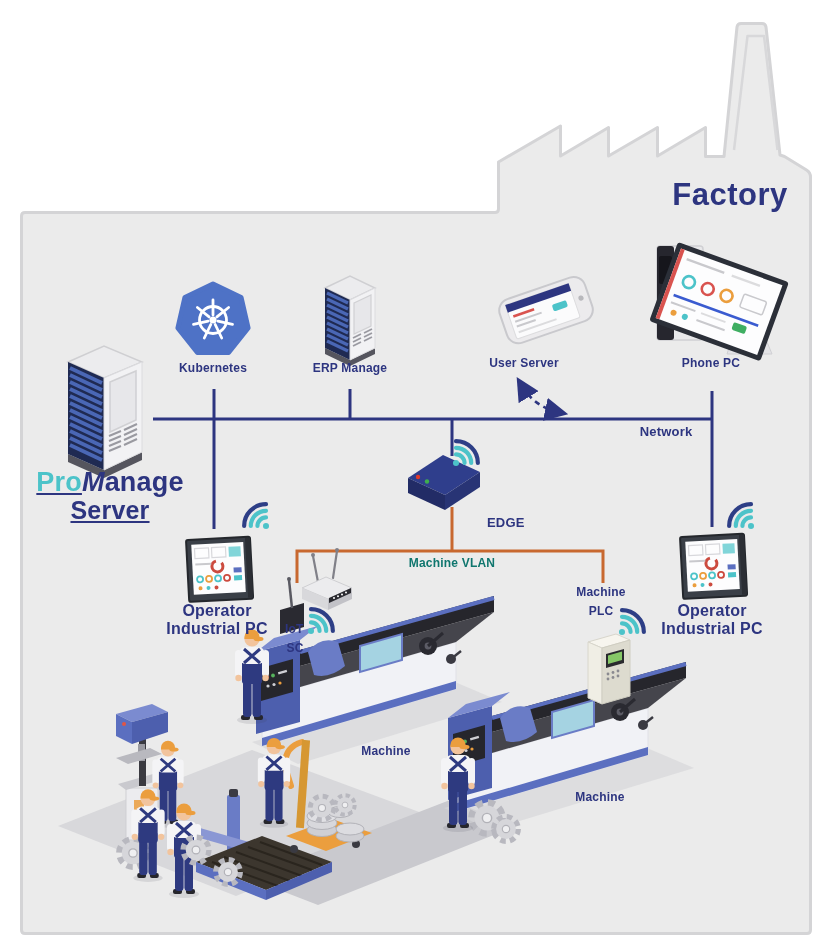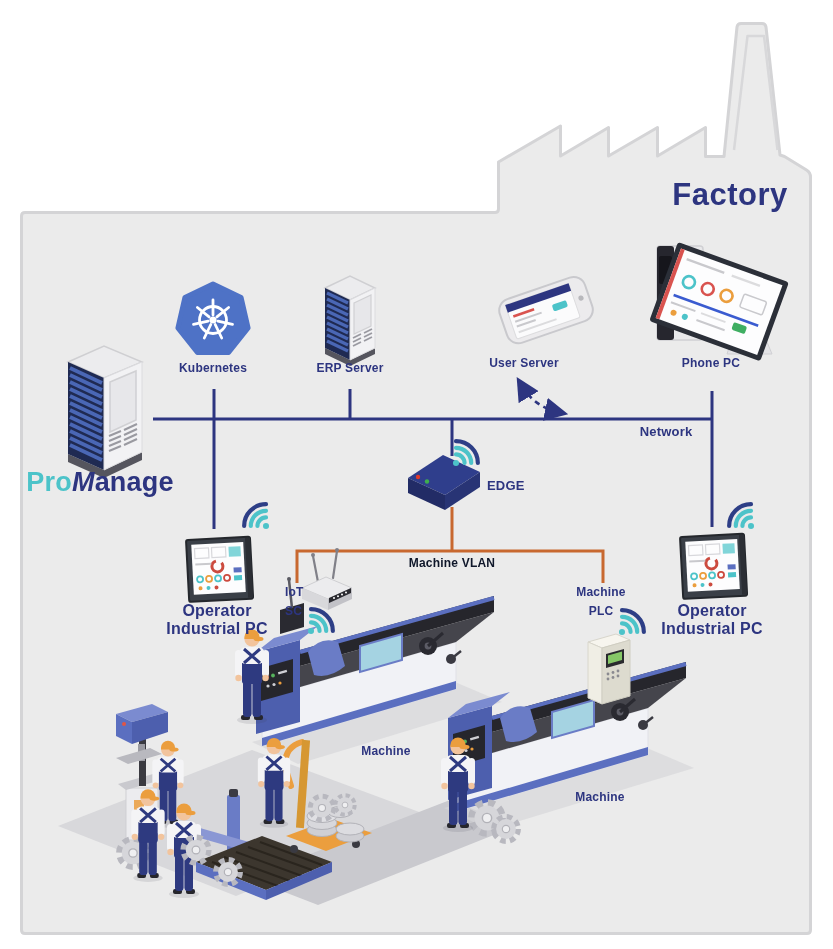--- a/index.html
+++ b/index.html
@@ -1,22 +1,22 @@
 <!DOCTYPE html>
 <html><head>
 <meta charset="utf-8">
 <style>
   html,body{margin:0;padding:0;background:#ffffff;}
   #stage{position:relative;width:833px;height:949px;background:#ffffff;overflow:hidden;
          font-family:"Liberation Sans",sans-serif;}
   svg{position:absolute;left:0;top:0;}
   .label{position:absolute;font-weight:700;color:#2d3580;font-size:12px;line-height:1.12;
          white-space:nowrap;transform:translateX(-50%);text-align:center;letter-spacing:.2px;}
-  .label.leftalign{transform:none;text-align:left;}
-  .label.orange{color:#0f172a;}
+  .label.leftalign{transform:none;text-align:right;margin-top:37px;}
+  .label.orange{color:#0f766e;}
   .label.two{line-height:1.5;}
   #factory-title{font-size:31px;letter-spacing:.5px;}
   #promanage-label{font-size:27px;line-height:1.08;}
   #promanage-label .pro{color:#4cc3c9;}
   #promanage-label .manage{display:inline-block;color:#2d3580;}
   #promanage-label .manage::first-letter{font-style:italic;}
   #promanage-label .srv{font-size:25px;}
   #network-label,#edge-label{font-size:13px;}
   #iot-label,#plc-label{line-height:1.55;}
 </style>
@@ -339,26 +339,27 @@
     <use href="#wifi" transform="translate(456,463) scale(0.95)"></use>
     <use href="#wifi" transform="translate(311,631) scale(0.95)"></use>
     <use href="#wifi" transform="translate(622,632) scale(0.95)"></use>
     <use href="#wifi" transform="translate(266,526) scale(-0.95,0.95)"></use>
     <use href="#wifi" transform="translate(751,526) scale(-0.95,0.95)"></use>
   </g>
 </svg>
 
 <div class="label" id="factory-title" style="left:730px;top:178px;">Factory</div>
 
-<div class="label" style="left:100px;top:468px;" id="promanage-label">
+<div class="label" style="left:110px;top:468px;text-decoration:underline;" id="promanage-label">
   <div><span class="pro">Pro</span><span class="manage">Manage</span></div>
+  <div class="srv">Server</div>
 </div>
 
 <div class="label" style="left:213px;top:362px;">Kubernetes</div>
-<div class="label" style="left:350px;top:362px;">ERP Server</div>
+<div class="label" style="left:350px;top:362px;">ERP Manage</div>
 <div class="label" style="left:524px;top:357px;">User Server</div>
 <div class="label" style="left:711px;top:357px;">Phone PC</div>
 <div class="label" id="network-label" style="left:666px;top:425px;">Network</div>
 <div class="label leftalign" id="edge-label" style="left:487px;top:479px;">EDGE</div>
 <div class="label orange" style="left:452px;top:557px;">Machine VLAN</div>
 
 <div class="label leftalign two" id="iot-label" style="left:285px;top:583px;">
   <div>IoT</div>
   <div>SC</div>
 </div>

